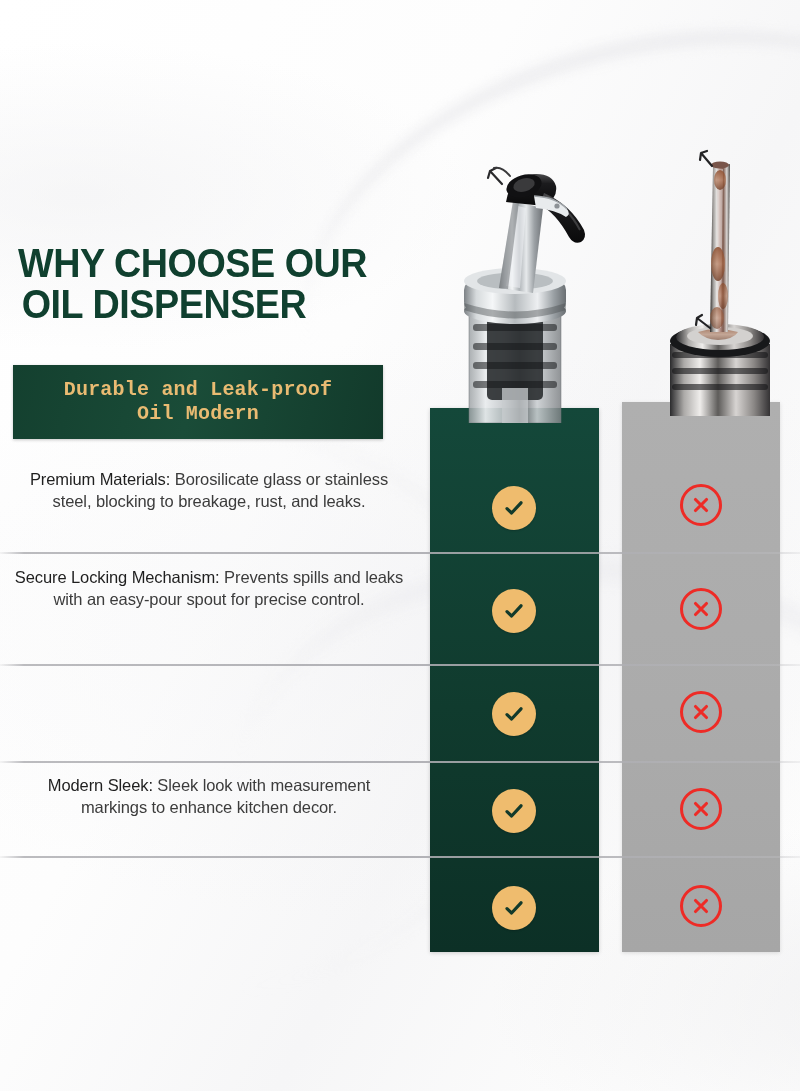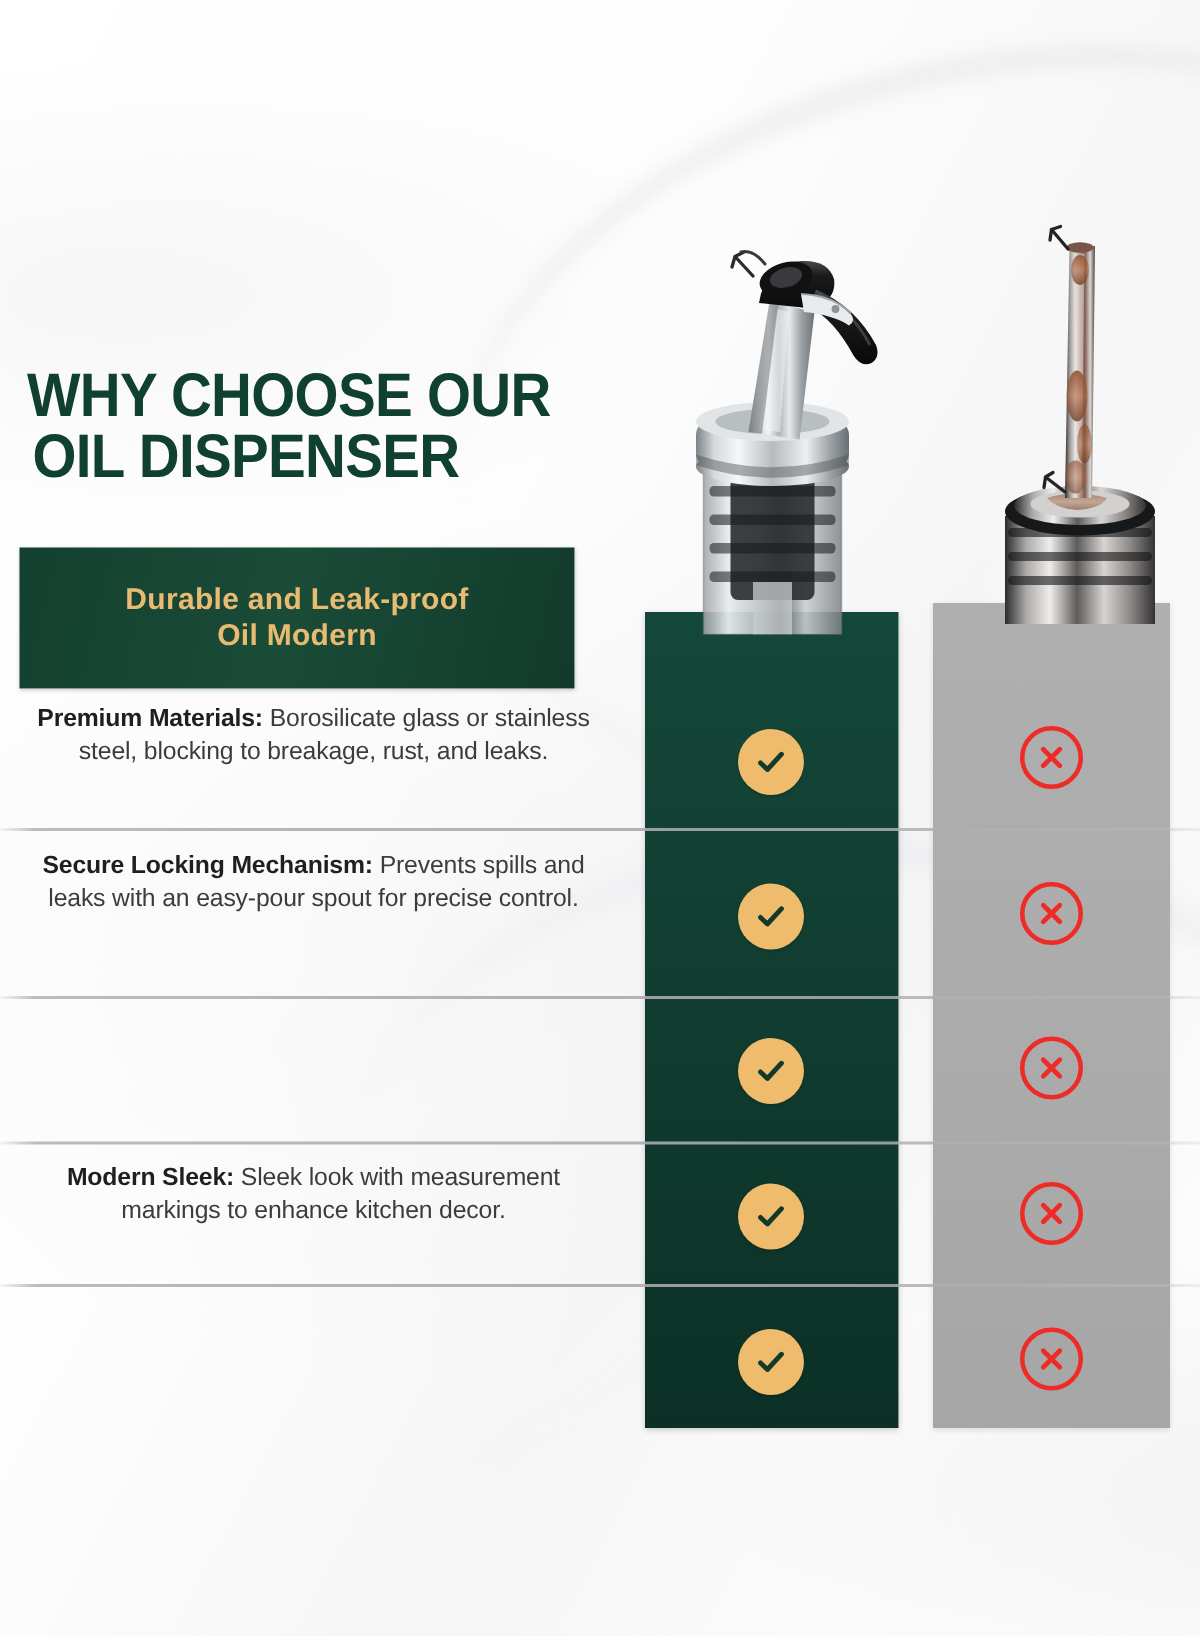--- a/index.html
+++ b/index.html
@@ -74,27 +74,28 @@
   }
   .headline-line.l2 {
     padding-left: 4px;
   }
 
   #subtitle-banner {
     position: absolute;
     left: 13px;
     top: 365px;
     width: 370px;
-    height: 94px;
+    height: 74px;
     background: linear-gradient(103deg, #14402F 0%, #1A4C38 48%, #123A2B 100%);
     box-shadow: 0 1px 3px rgba(0,0,0,0.22);
     display: flex;
     flex-direction: column;
     align-items: center;
     justify-content: center;
+    font-family: Liberation Mono, monospace;
   }
   .subtitle-line {
     color: #E9BB72;
     font-size: 20px;
     font-weight: 700;
     line-height: 1.22;
     letter-spacing: 0.2px;
     text-align: center;
     white-space: nowrap;
   }
@@ -146,21 +147,21 @@
     left: 14px;
     width: 390px;
     text-align: center;
     color: #3C3C3C;
     font-size: 16.5px;
     line-height: 1.34;
     letter-spacing: -0.1px;
   }
   .feature-text b {
     color: #1F1F1F;
-    font-weight: 700;
+    font-weight: 400;
   }
 
   
   .icon-cell {
     position: absolute;
     width: 44px;
     height: 44px;
   }
   .check-circle {
     width: 44px;

